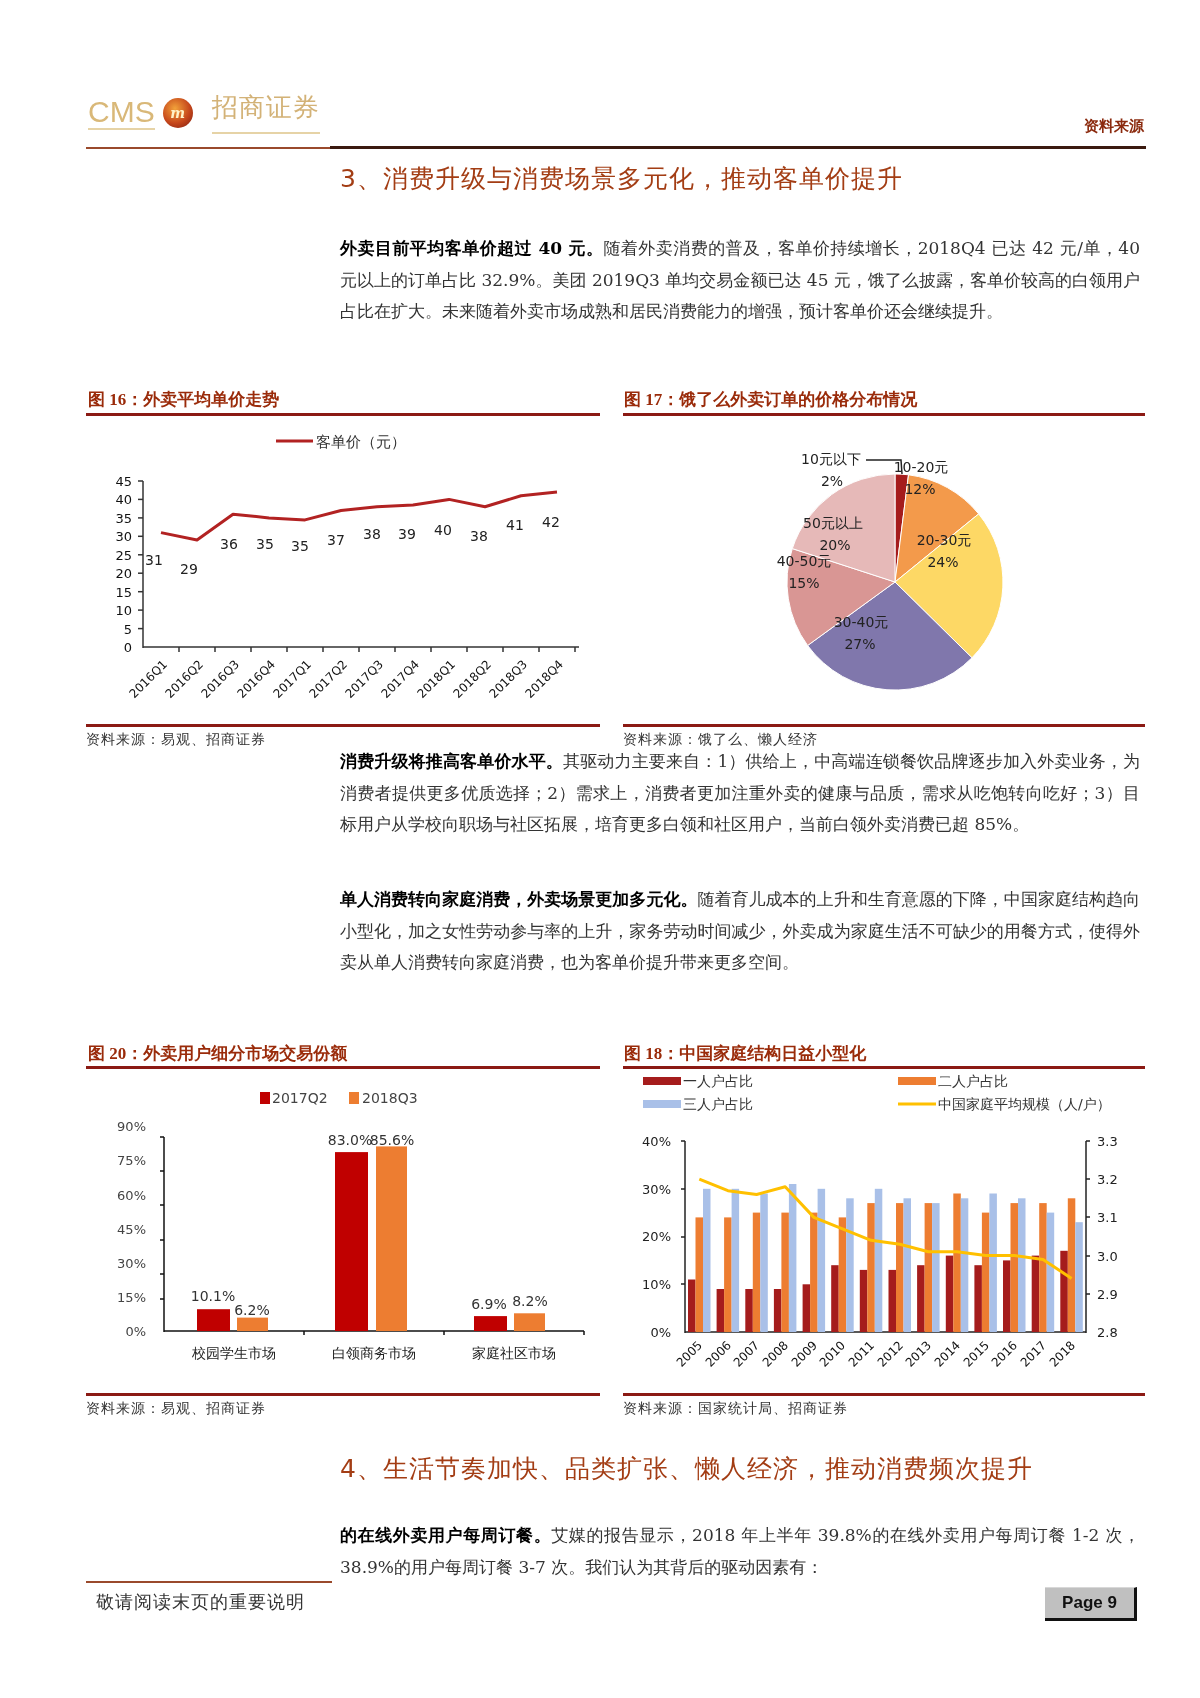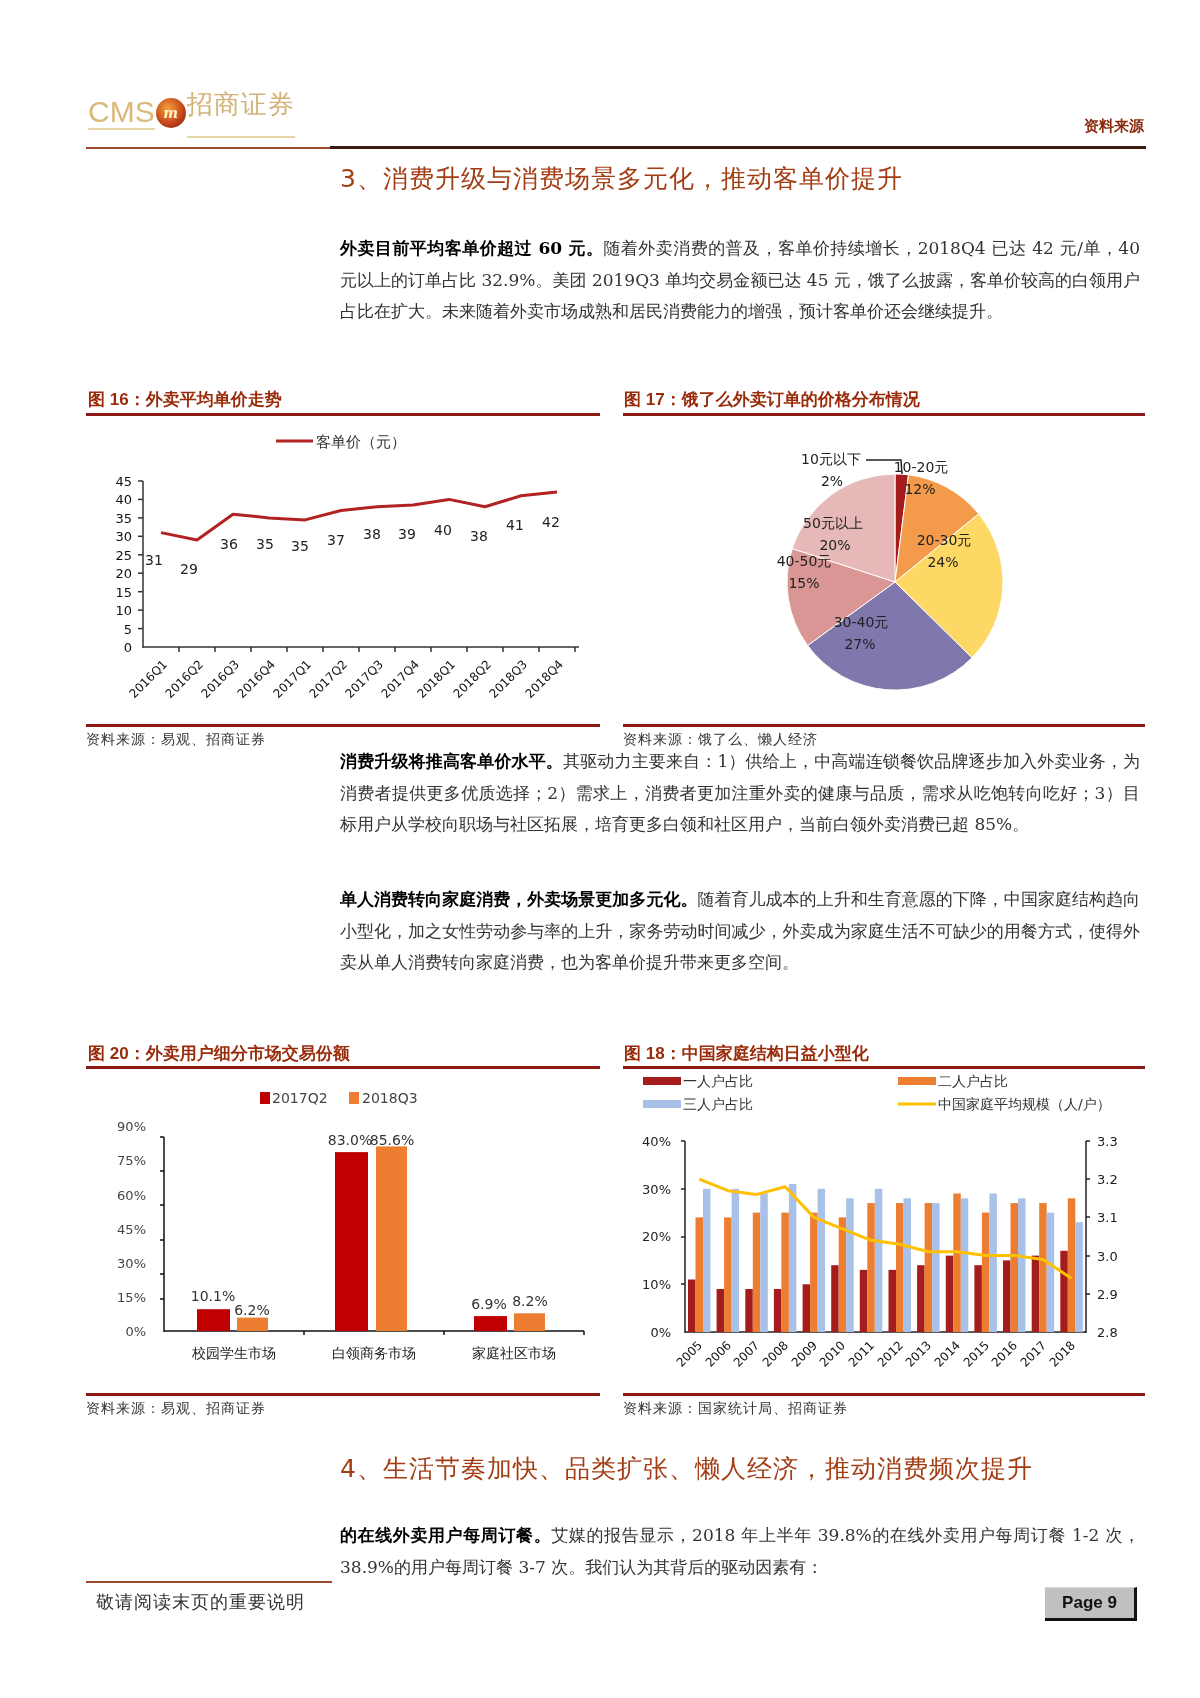--- a/index.html
+++ b/index.html
@@ -1,34 +1,34 @@
 <!DOCTYPE html>
 <html><head>
 <meta charset="utf-8">
 <style>
   * { box-sizing: border-box; margin: 0; padding: 0; }
   html, body { width: 1200px; height: 1698px; background: #ffffff; overflow: hidden; }
   body { position: relative; font-family: "DejaVu Serif", "Liberation Serif", serif; color: #222; }
   .abs { position: absolute; }
 
   
-  .logo { left: 88px; top: 96px; height: 34px; display: flex; align-items: center; gap: 1px; }
+  .logo { left: 88px; top: 96px; height: 34px; display: flex; align-items: center; gap: 8px; }
   .logo-cms { font-family: "Liberation Sans", sans-serif; font-size: 30px; color: #d9b878; letter-spacing: 0px; line-height: 30px; border-bottom: 2px solid #e6d3a6; padding-bottom: 1px; }
   .logo-emblem { width: 30px; height: 30px; border-radius: 50%; background: radial-gradient(circle at 40% 35%, #f2a23a 0%, #c6471b 55%, #7a1a10 100%); display: flex; align-items: center; justify-content: center; color: #fff2c8; font-family: "DejaVu Serif", serif; font-style: italic; font-weight: bold; font-size: 14px; }
-  .logo-cn { font-family: "DejaVu Sans", sans-serif; font-size: 26px; color: #d3b277; line-height: 30px; border-bottom: 2px solid #e6d3a6; padding-bottom: 17px; letter-spacing: 1px; }
+  .logo-cn { font-family: "DejaVu Sans", sans-serif; font-size: 26px; color: #d3b277; line-height: 30px; border-bottom: 2px solid #e6d3a6; padding-bottom: 10px; letter-spacing: 1px; margin-left: 11px; }
   .header-tag { right: 56px; top: 117px; font-family: "DejaVu Sans", sans-serif; font-weight: bold; font-size: 15px; color: #8b2a0e; }
   .rule-left { left: 86px; top: 147px; width: 244px; height: 2px; background: #9a4a2c; }
   .rule-right { left: 330px; top: 146px; width: 816px; height: 3px; background: #3b1a10; }
 
   .section-title { font-family: "DejaVu Sans", sans-serif; font-size: 25px; color: #a33d14; letter-spacing: 1px; }
 
   .para { left: 340px; width: 800px; font-size: 17px; line-height: 31.5px; color: #333; text-align: justify; }
   .para b { color: #000; font-weight: bold; }
 
-  .fig-head { font-family: Liberation Sans, sans-serif; font-weight: bold; font-size: 17px; color: #9a2b0a; }
+  .fig-head { font-family: Liberation Serif, serif; font-weight: bold; font-size: 17px; color: #9a2b0a; }
   .fig-rule { height: 3px; background: #8b1a14; }
   .src-rule { height: 3px; background: #8b1a14; }
   .src { font-size: 14px; color: #333; letter-spacing: 1px; }
 
   svg text { font-family: "DejaVu Sans", sans-serif; }
 
   .footer-rule { left: 86px; top: 1581px; width: 246px; height: 2px; background: #9a4a2c; }
   .footer-note { left: 96px; top: 1590px; font-size: 18px; color: #333; letter-spacing: 1px; }
   .page-badge { left: 1045px; top: 1587px; width: 92px; height: 34px; background: #c0c0c0; border-right: 3px solid #111; border-bottom: 3px solid #111; border-top: 1px solid #d8d8d8; font-family: "Liberation Sans", sans-serif; font-weight: bold; font-size: 17px; color: #111; display: flex; align-items: center; justify-content: center; }
 </style>
@@ -40,21 +40,21 @@
   <span class="logo-emblem">m</span>
   <span class="logo-cn">招商证券</span>
 </div>
 <div class="abs header-tag">资料来源</div>
 <div class="abs rule-left"></div>
 <div class="abs rule-right"></div>
 
 <div class="abs section-title" style="left:340px; top:162px;">3、消费升级与消费场景多元化，推动客单价提升</div>
 
 <p class="abs para" style="top:233px;">
-  <b>外卖目前平均客单价超过 60 元。</b><span>随着外卖消费的普及，客单价持续增长，2018Q4 已达 42 元/单，40 元以上的订单占比 32.9%。美团 2019Q3 单均交易金额已达 45 元，饿了么披露，客单价较高的白领用户占比在扩大。未来随着外卖市场成熟和居民消费能力的增强，预计客单价还会继续提升。</span>
+  <b>外卖目前平均客单价超过 40 元。</b><span>随着外卖消费的普及，客单价持续增长，2018Q4 已达 42 元/单，40 元以上的订单占比 32.9%。美团 2019Q3 单均交易金额已达 45 元，饿了么披露，客单价较高的白领用户占比在扩大。未来随着外卖市场成熟和居民消费能力的增强，预计客单价还会继续提升。</span>
 </p>
 
 <div class="abs fig-head" style="left:88px; top:388px;">图 16：外卖平均单价走势</div>
 <div class="abs fig-rule" style="left:86px; top:413px; width:514px;"></div>
 
 <svg class="abs" style="left:86px; top:420px;" width="520" height="300">
 
   <line x1="190" y1="21" x2="227" y2="21" stroke="#b22222" stroke-width="3"></line>
   <text x="230" y="27" font-size="15" fill="#333">客单价（元）</text>
 

